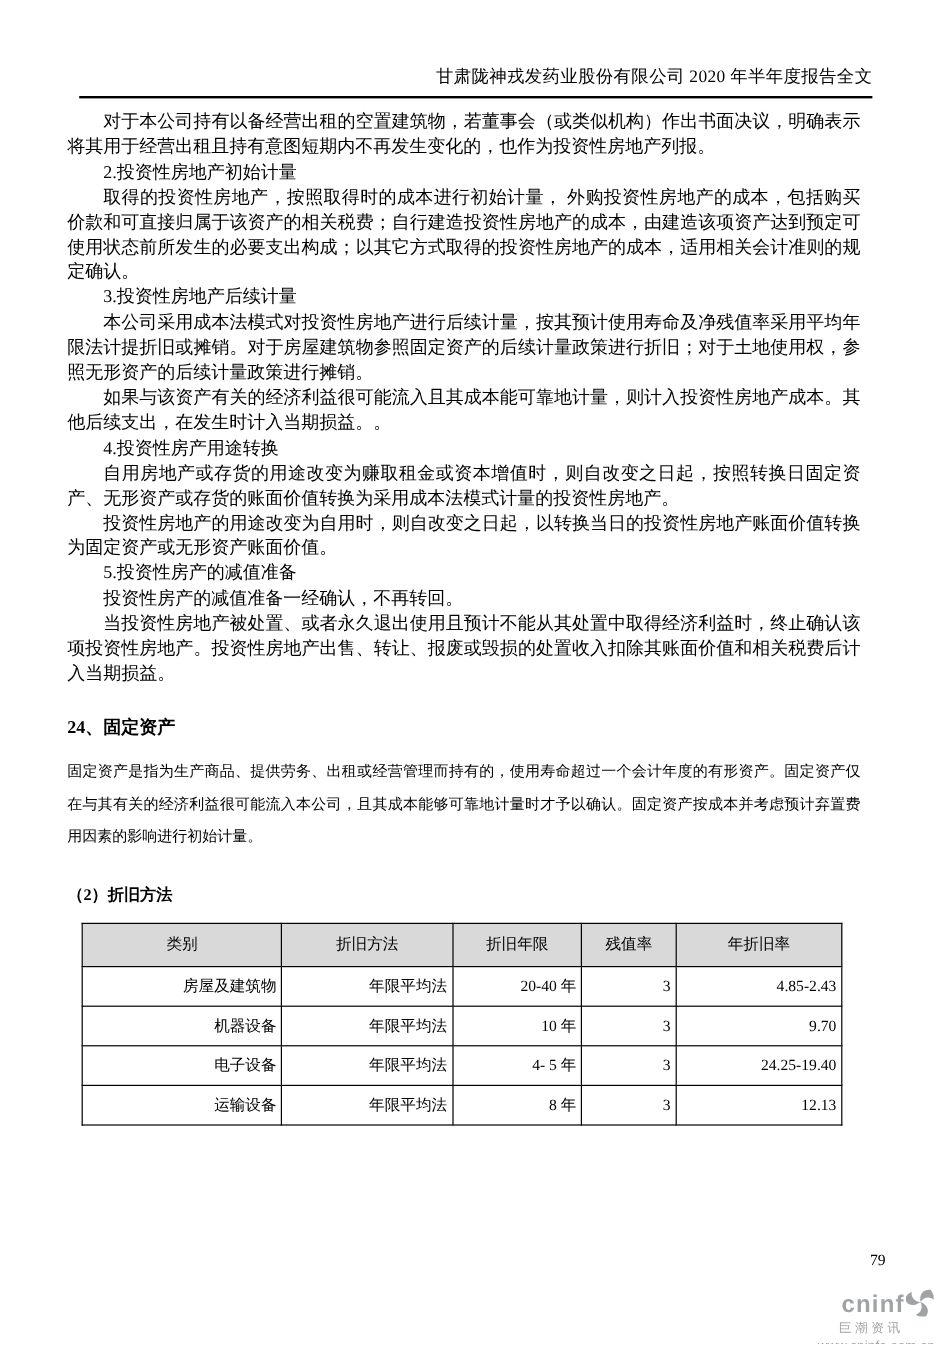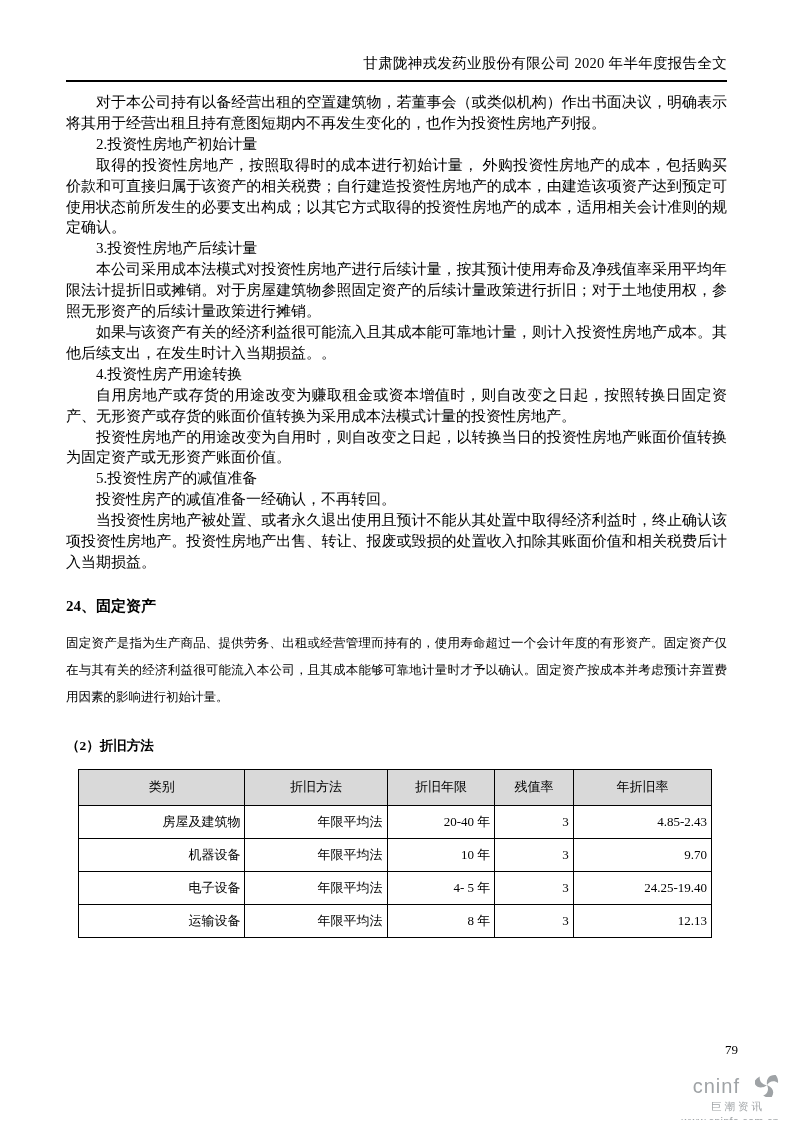--- a/index.html
+++ b/index.html
@@ -15,21 +15,21 @@
     font-family:"Liberation Serif","DejaVu Serif",serif;
     color:var(--text-color);
     overflow:hidden;
   }
   .doc-header{
     position:absolute;top:54px;left:66px;right:66px;
     text-align:right;font-size:14.5px;
     padding-bottom:7px;border-bottom:2px solid #000;
     letter-spacing:0.3px;
   }
-  .content{position:absolute;top:92px;left:66px;width:661px;}
+  .content{position:absolute;top:92px;left:56px;width:661px;}
   .para{
     margin:0;text-indent:2em;
     font-size:15px;line-height:20.9px;
     text-align:justify;
   }
   .h-section{font-size:15px;font-weight:bold;margin:24px 0 0 0;}
   .h-sub{font-size:13.5px;font-weight:bold;margin:26px 0 0 0;}
   .small-para{
     font-size:12.5px;line-height:27px;
     text-align:justify;margin:14px 0 0 0;
@@ -52,23 +52,23 @@
     font-size:13px;
   }
   .logo{
     position:absolute;top:1072px;right:14px;
     text-align:right;color:var(--logo-gray);
     font-family:"Liberation Sans","DejaVu Sans",sans-serif;
     line-height:1.1;
   }
   .logo-brand{
     display:flex;align-items:center;justify-content:flex-end;
-    font-size:20px;font-weight:normal;letter-spacing:1px;gap:15px;
+    font-size:20px;font-weight:bold;letter-spacing:1px;gap:1px;
   }
-  .logo-cn{font-size:10.5px;letter-spacing:3px;margin:1px 14px 0 0;}
+  .logo-cn{font-size:10.5px;letter-spacing:3px;margin:1px 26px 0 0;}
   .logo-url{font-size:11px;letter-spacing:0.2px;margin-top:2px;}
   .logo-icon{display:inline-block;transform:translateY(1px);}
 </style>
 </head>
 <body>
 
 <div class="page">
 
   <div class="doc-header">甘肃陇神戎发药业股份有限公司 2020 年半年度报告全文</div>
 

